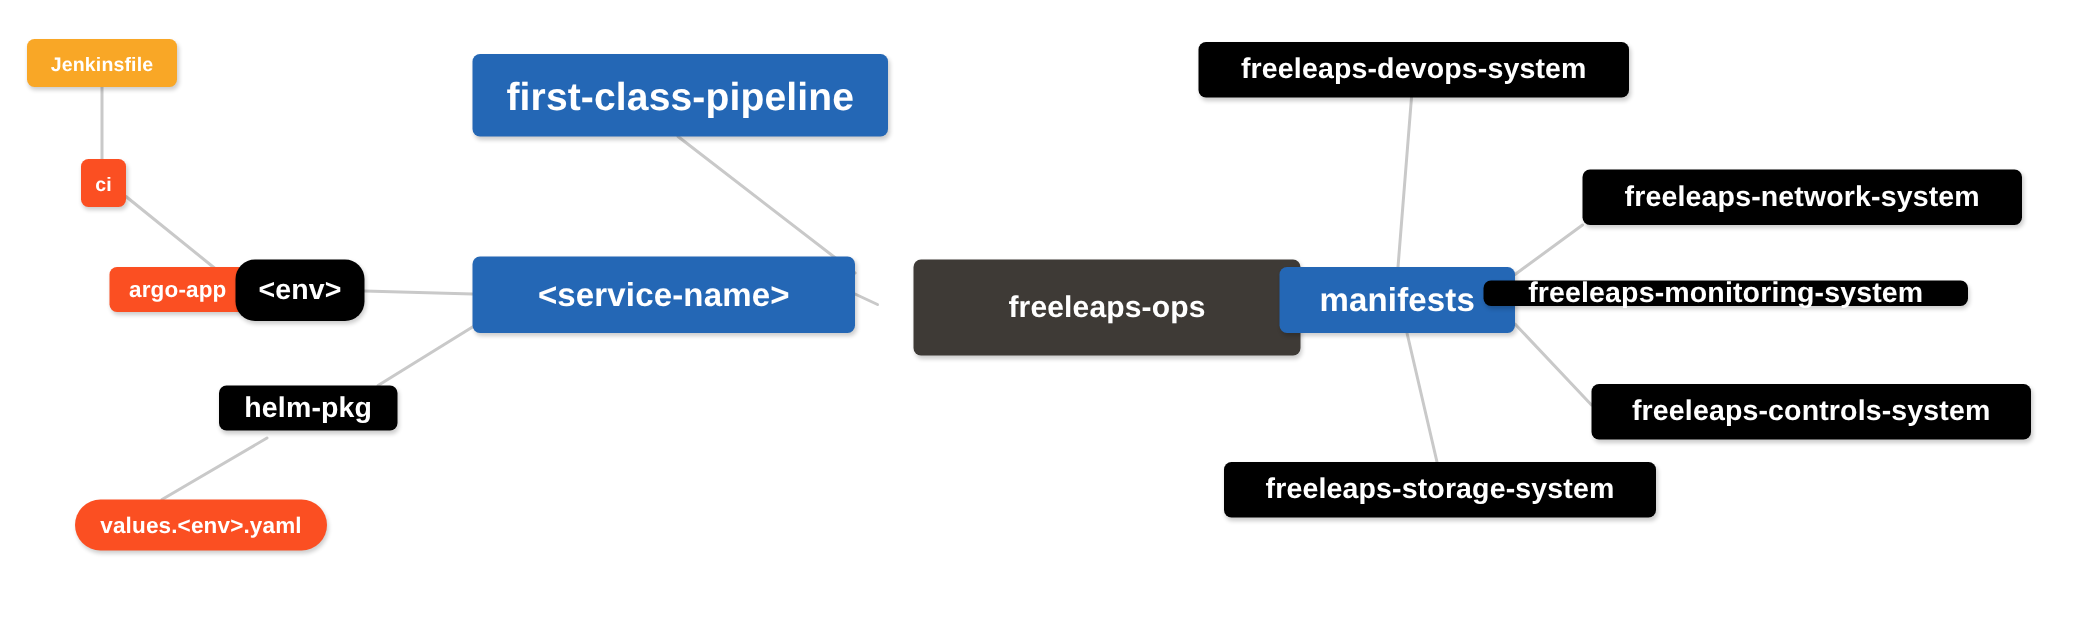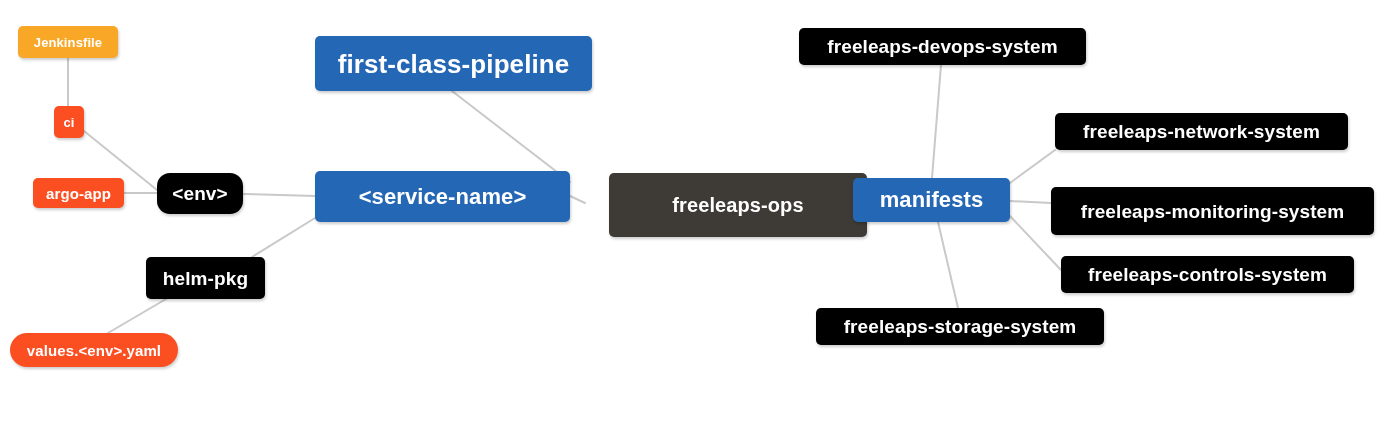--- a/index.html
+++ b/index.html
@@ -57,21 +57,21 @@
   .c-blue    { background: #2467b5; }
   .c-green   { background: #000000; }
   .c-red     { background: #fb4f22; }
   .c-orange  { background: #f9a726; }
 
   
   .s-root   { font-size: 20px; margin-left: 24px; }
   .s-l1     { font-size: 26px; }
   .s-l2     { font-size: 22px; }
   .s-l3     { font-size: 19px; }
-  .s-sm     { font-size: 15px; }
+  .s-sm     { font-size: 15px; margin-left: 40px; }
   .s-xs     { font-size: 13px; }
 </style>
 </head>
 <body>
 
 <div id="mindmap">
   <svg id="edge-layer" viewBox="0 0 1390 421" preserveAspectRatio="none">
       <line x1="585" y1="203" x2="570" y2="196" stroke="#c9c9c9"></line>
       <line x1="843" y1="203" x2="853" y2="200" stroke="#c9c9c9"></line>
       <line x1="570" y1="182" x2="452" y2="91" stroke="#c9c9c9"></line>
@@ -93,21 +93,21 @@
       </div>
       <div class="node c-red s-xs" style="left: 54px; top: 106px; width: 30px; height: 32px;">
         <span class="node-label">ci</span>
       </div>
       <div class="node c-red s-sm" style="left: 33px; top: 178px; width: 91px; height: 30px;">
         <span class="node-label">argo-app</span>
       </div>
       <div class="node c-green s-l3" style="left: 157px; top: 173px; width: 86px; height: 41px; border-radius: 13px;">
         <span class="node-label">&lt;env&gt;</span>
       </div>
-      <div class="node c-green s-l3" style="left: 146px; top: 257px; width: 119px; height: 42px;">
+      <div class="node c-green s-l3" style="left: 146px; top: 257px; width: 119px; height: 30px;">
         <span class="node-label">helm-pkg</span>
       </div>
       <div class="node c-red s-sm" style="left: 10px; top: 333px; width: 168px; height: 34px; border-radius: 17px;">
         <span class="node-label">values.&lt;env&gt;.yaml</span>
       </div>
       <div class="node c-blue s-l1" style="left: 315px; top: 36px; width: 277px; height: 55px;">
         <span class="node-label">first-class-pipeline</span>
       </div>
       <div class="node c-blue s-l2" style="left: 315px; top: 171px; width: 255px; height: 51px;">
         <span class="node-label">&lt;service-name&gt;</span>
@@ -117,21 +117,21 @@
       </div>
       <div class="node c-blue s-l2" style="left: 853px; top: 178px; width: 157px; height: 44px;">
         <span class="node-label">manifests</span>
       </div>
       <div class="node c-green s-l3" style="left: 799px; top: 28px; width: 287px; height: 37px;">
         <span class="node-label">freeleaps-devops-system</span>
       </div>
       <div class="node c-green s-l3" style="left: 1055px; top: 113px; width: 293px; height: 37px;">
         <span class="node-label">freeleaps-network-system</span>
       </div>
-      <div class="node c-green s-l3" style="left: 1051px; top: 187px; width: 323px; height: 48px;">
+      <div class="node c-green s-l3" style="left: 989px; top: 187px; width: 323px; height: 17px;">
         <span class="node-label">freeleaps-monitoring-system</span>
       </div>
       <div class="node c-green s-l3" style="left: 1061px; top: 256px; width: 293px; height: 37px;">
         <span class="node-label">freeleaps-controls-system</span>
       </div>
       <div class="node c-green s-l3" style="left: 816px; top: 308px; width: 288px; height: 37px;">
         <span class="node-label">freeleaps-storage-system</span>
       </div>
     </div>
 </div>

